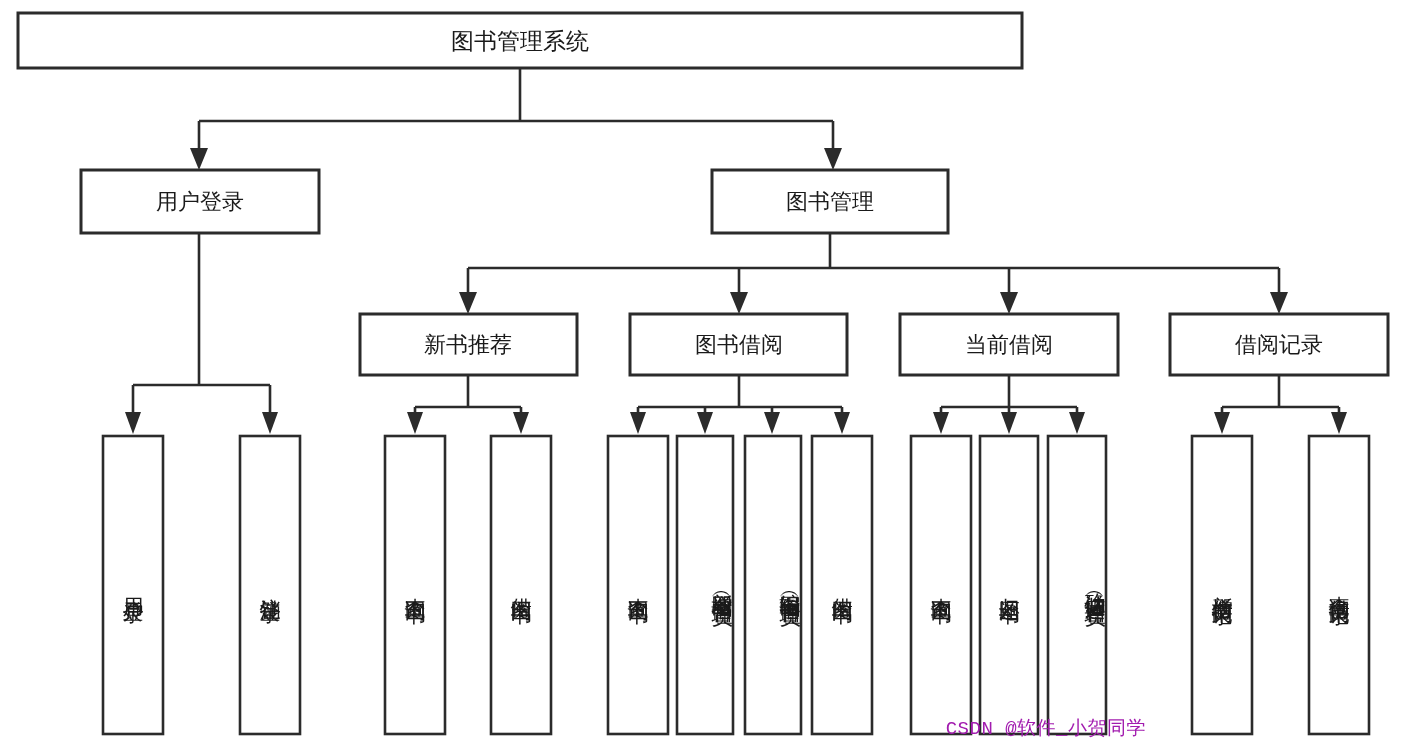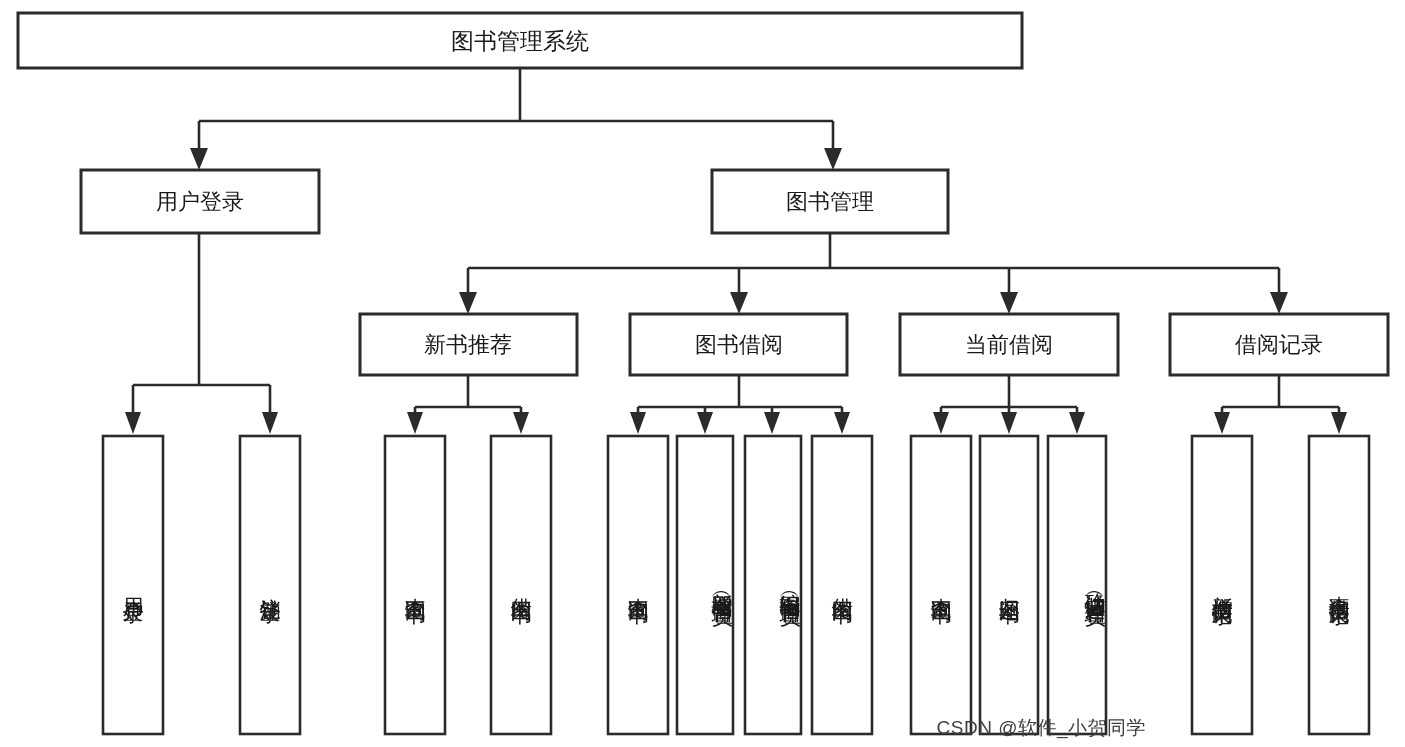--- a/index.html
+++ b/index.html
@@ -70,23 +70,23 @@
     align-items: center;
     justify-content: center;
     text-align: center;
     white-space: nowrap;
     pointer-events: none;
   }
   .watermark {
     position: absolute;
     right: 8px;
     bottom: 6px;
-    font-family: Liberation Sans, sans-serif;
+    font-family: Liberation Mono, monospace;
     font-size: 19px;
-    color: #404040;
+    color: #a21caf;
     letter-spacing: 0.5px;
     white-space: nowrap;
   }
 </style>
 </head>
 <body>
 
 <div id="diagram-root">
 
   <svg id="tree-svg" viewBox="0 0 1405 747" xmlns="http://www.w3.org/2000/svg">

